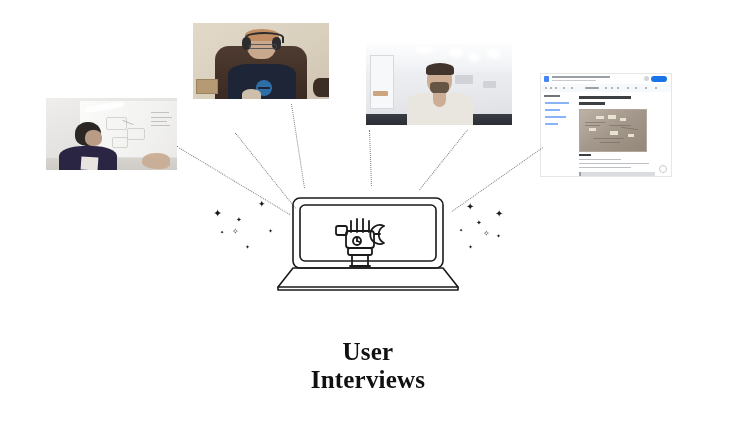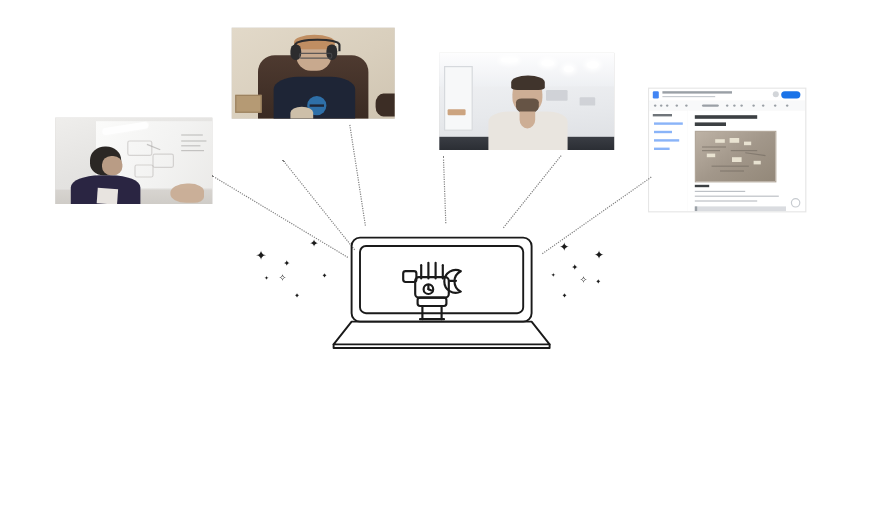--- a/index.html
+++ b/index.html
@@ -485,14 +485,18 @@
         <path d="M81 45 L81 42"></path>
         <path d="M81 45 L83.5 46"></path>
 
         <path d="M116 30 a9.5 9.5 0 1 0 0 17 a9.5 9.5 0 0 1 0 -17" transform="translate(-8,0)"></path>
 
         <path d="M99 38 L104 38"></path>
       </g>
     </svg>
   </div>
 
+  <div id="caption">
+    <span class="l1">User</span>
+    <span class="l2">Interviews</span>
+  </div>
 
 </div>
 
 </body></html>

